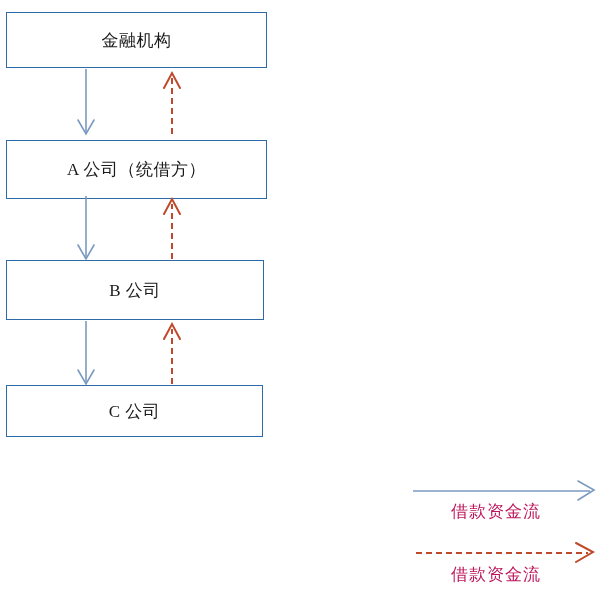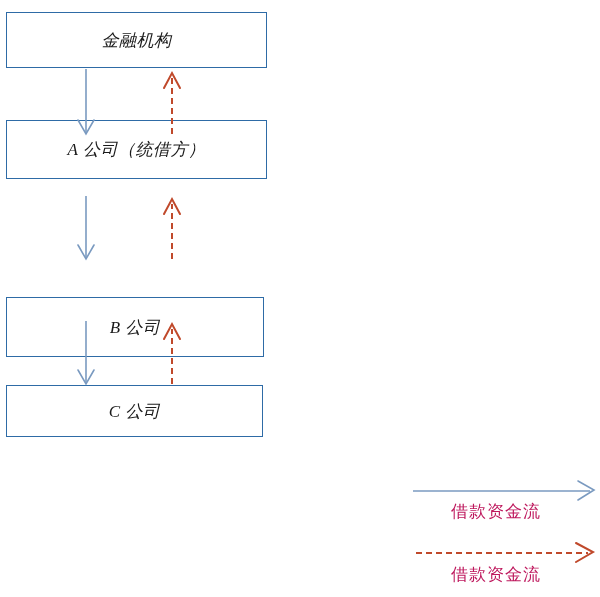--- a/index.html
+++ b/index.html
@@ -22,33 +22,32 @@
     height: 597px;
   }
   .node-box {
     position: absolute;
     box-sizing: border-box;
     background: #ffffff;
     border: 1.6px solid #2e6ba6;
     display: flex;
     align-items: center;
     justify-content: center;
-    font-style: italic;
   }
   .node-label {
     font-size: 17px;
     color: #1a1a1a;
     letter-spacing: 0.5px;
     line-height: 1;
     white-space: nowrap;
     font-family: "Liberation Serif", "DejaVu Serif", serif;
   }
   #box-financial-institution { left: 6px;  top: 12px;  width: 261px; height: 56px; }
-  #box-company-a           { left: 6px;  top: 120px; width: 261px; height: 59px; }
-  #box-company-b           { left: 6px;  top: 260px; width: 258px; height: 60px; margin-top: 37px; }
+  #box-company-a           { left: 6px;  top: 140px; width: 261px; height: 59px; }
+  #box-company-b           { left: 6px;  top: 260px; width: 258px; height: 60px; }
   #box-company-c           { left: 6px;  top: 385px; width: 257px; height: 52px; }
 
   .flow-layer {
     position: absolute;
     left: 0;
     top: 0;
     width: 600px;
     height: 597px;
     pointer-events: none;
   }

